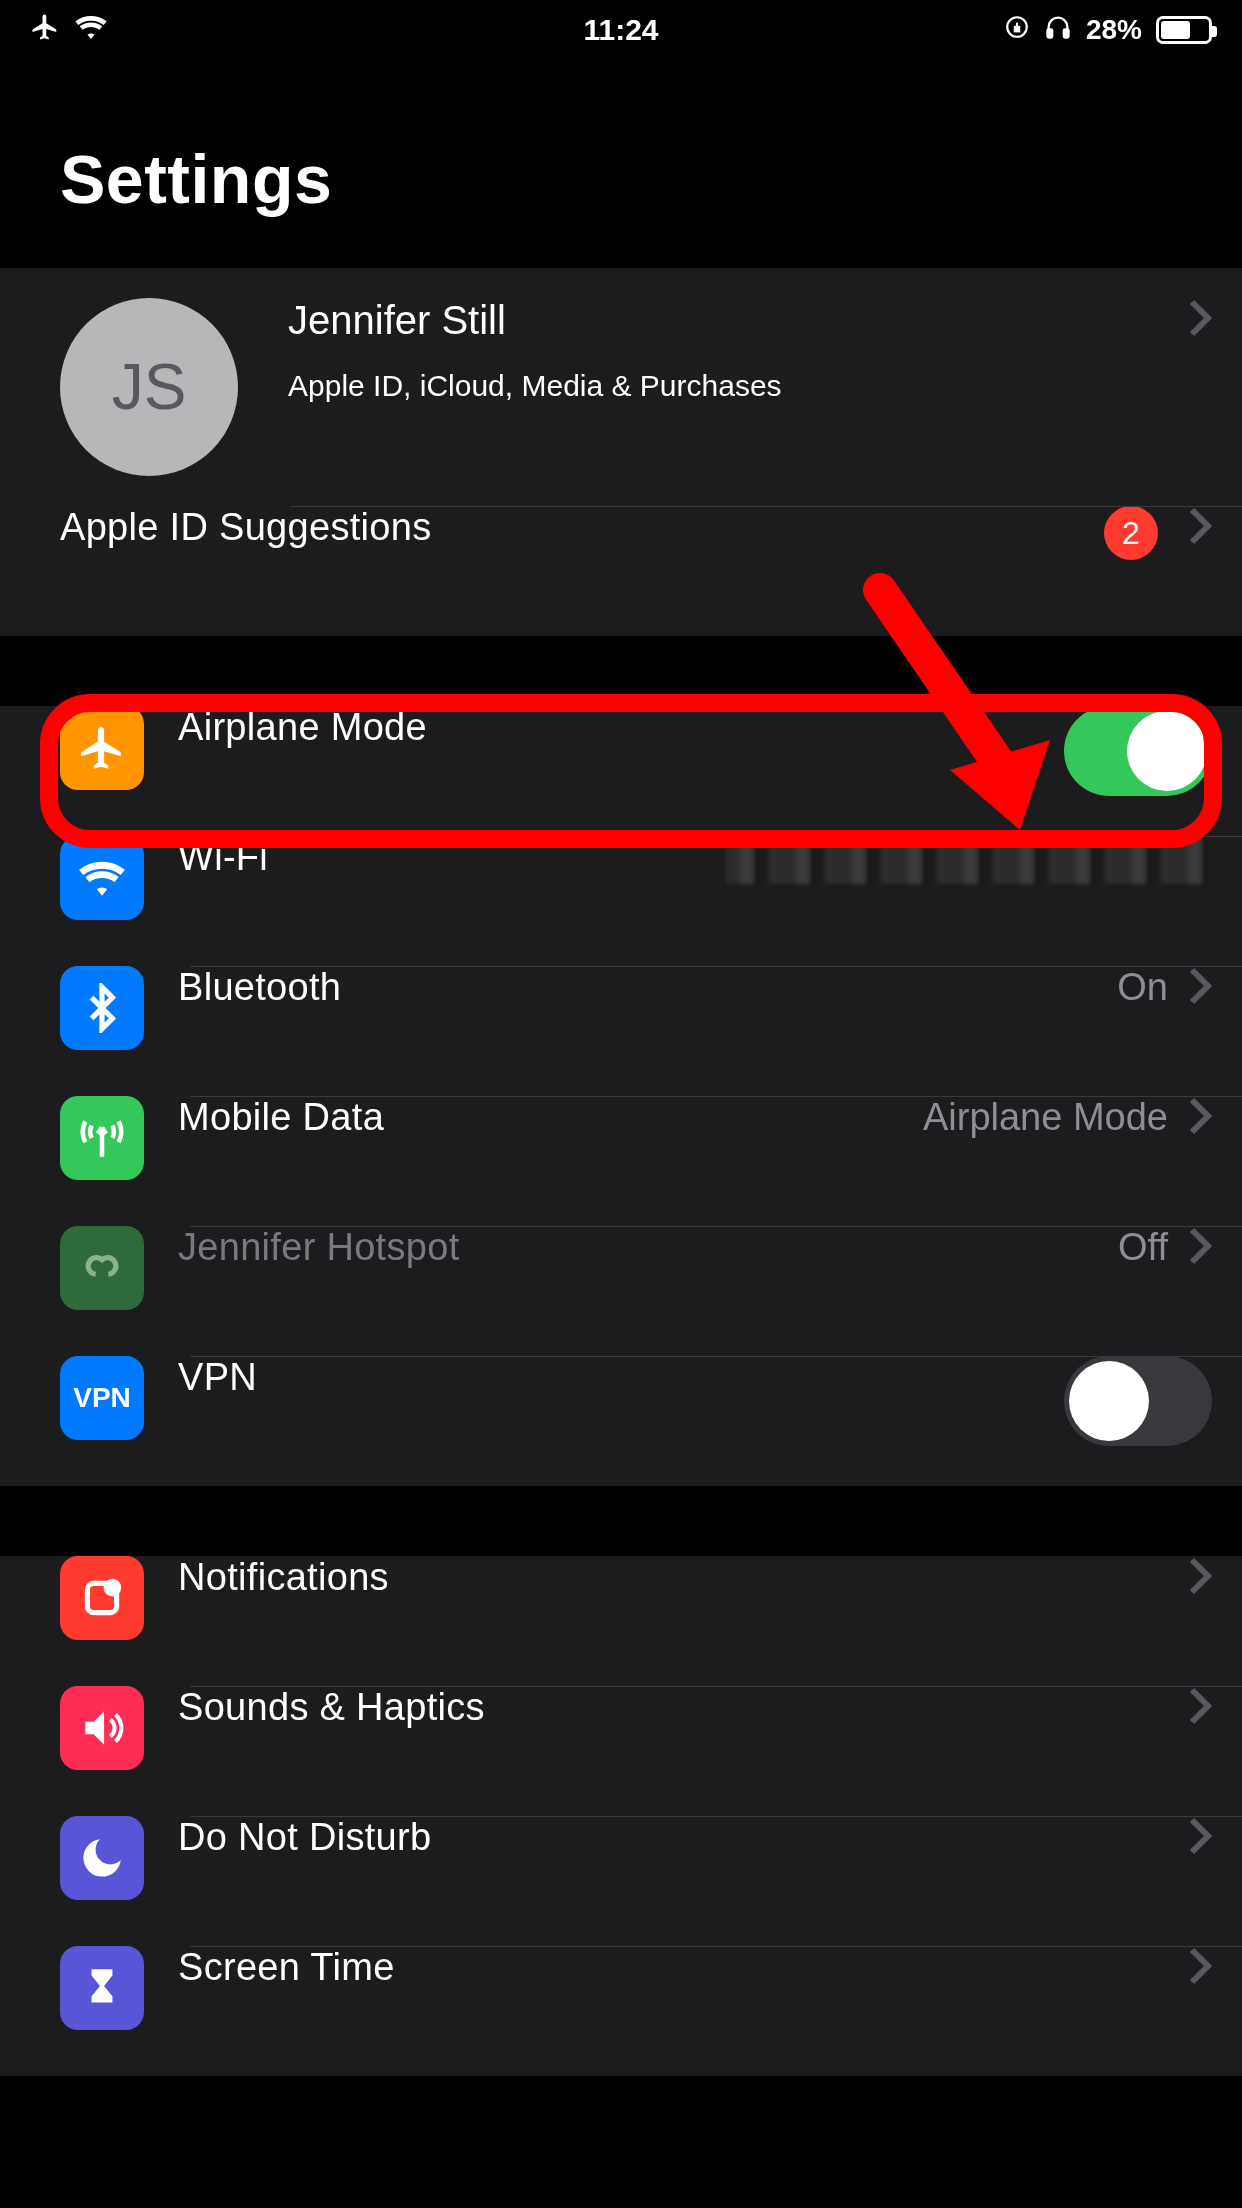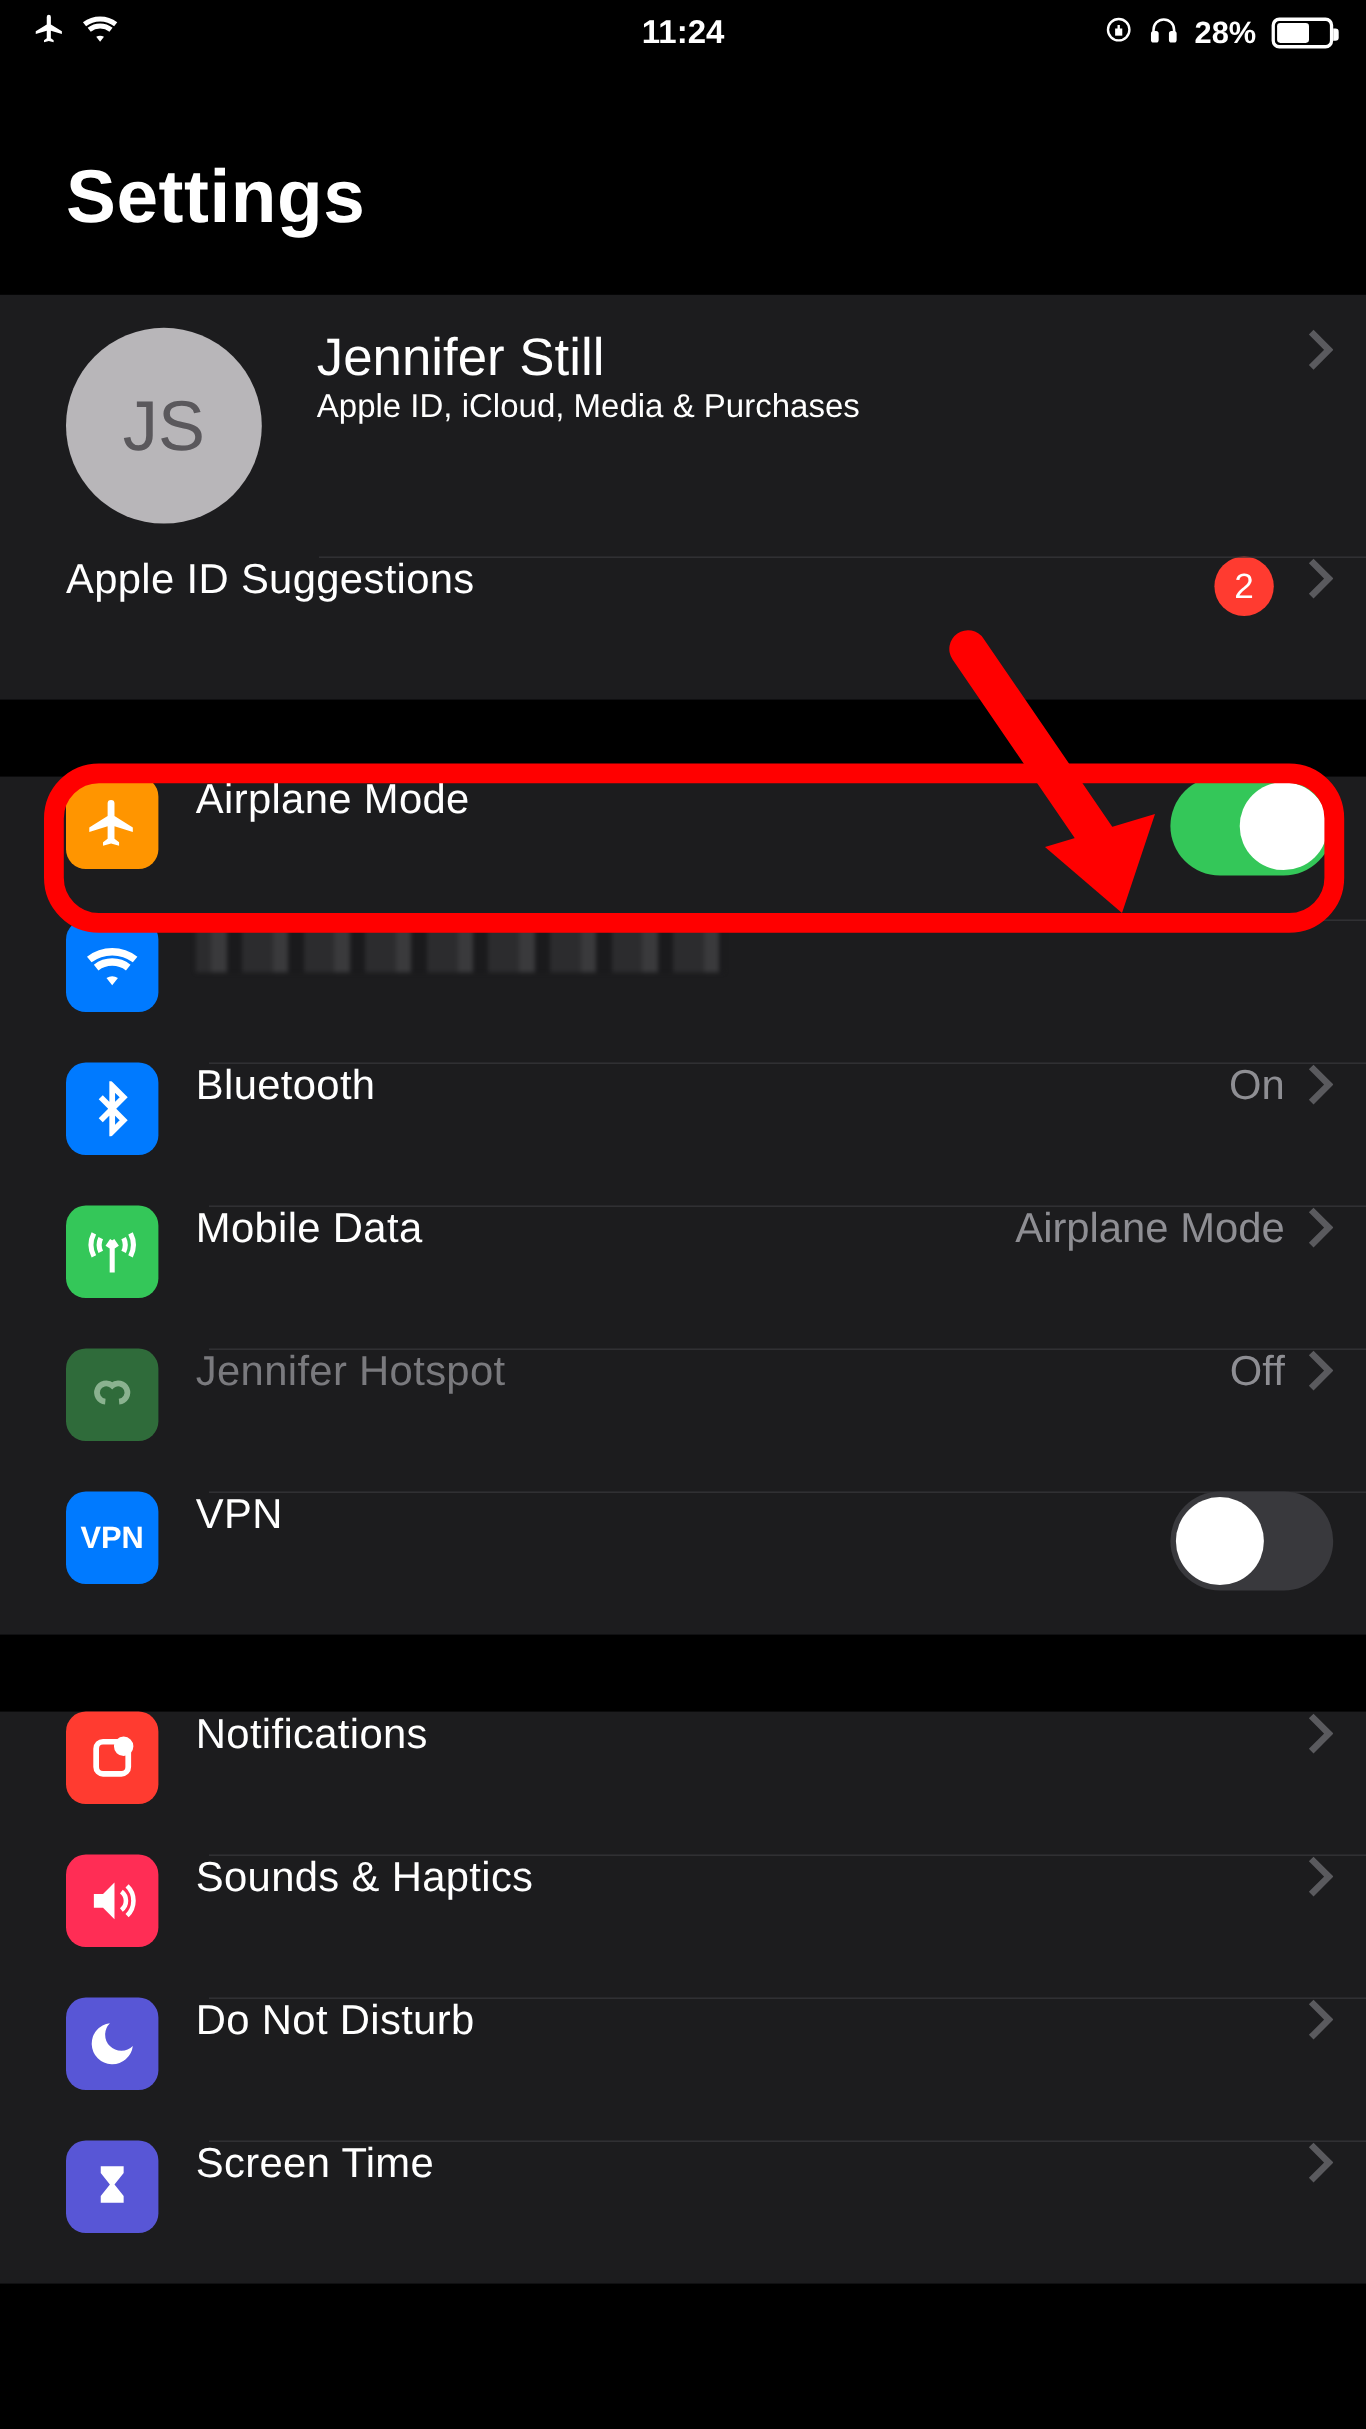--- a/index.html
+++ b/index.html
@@ -21,21 +21,21 @@
   .icon-box svg { width:50px; height:50px; }
   .row-label { font-size:38px; flex:1; letter-spacing:0.3px; }
   .row-label.disabled { color:#7a7a7e; }
   .row-value { font-size:38px; color:#8e8e93; margin-right:20px; }
   .chevron { color:#5a5a5e; flex-shrink:0; }
   .chevron svg { width:24px; height:40px; display:block; }
   
   .row.account { padding-top:30px; padding-bottom:30px; min-height:180px; }
   .avatar { width:178px; height:178px; border-radius:50%; background:#b8b6b9; color:#5a585c; font-size:64px; font-weight:500; display:flex; align-items:center; justify-content:center; margin-right:50px; flex-shrink:0; }
   .account-text { flex:1; }
-  .account-name { font-size:48px; font-weight:400; margin-bottom:0; }
+  .account-name { font-size:40px; font-weight:400; margin-bottom:26px; }
   .account-sub { font-size:30px; color:#fff; }
   
   .badge { width:54px; height:54px; border-radius:50%; background:#ff3b30; color:#fff; font-size:32px; display:flex; align-items:center; justify-content:center; margin-right:30px; }
   
   .toggle { width:148px; height:90px; border-radius:45px; position:relative; flex-shrink:0; }
   .toggle.on { background:#34c759; }
   .toggle.off { background:#39393d; }
   .toggle .knob { width:80px; height:80px; border-radius:50%; background:#fff; position:absolute; top:5px; }
   .toggle.on .knob { right:5px; }
   .toggle.off .knob { left:5px; }
@@ -142,20 +142,21 @@
         <div class="knob"></div>
       </div>
   </div>
 
   <div class="row">
     <div class="icon-box bg-blue">
       <svg viewBox="0 0 24 24" fill="#fff">
           <path d="M12 20.5l2.5-3.2a5 5 0 0 0-5 0L12 20.5zM4 11.5l2 2.5a10 10 0 0 1 12 0l2-2.5a13 13 0 0 0-16 0zM1 8l2 2.5a15 15 0 0 1 18 0L23 8a18 18 0 0 0-22 0z"></path>
         </svg>
     </div>
+    <div class="row-label">Wi-Fi</div>
     <div class="redact"></div>
   </div>
 
   <div class="row">
     <div class="icon-box bg-blue">
       <svg viewBox="0 0 24 24" fill="none" stroke="#fff" stroke-width="2.5">
           <path d="M7 7l10 10-5 5V2l5 5L7 17"></path>
         </svg>
     </div>
     <div class="row-label">Bluetooth</div>

